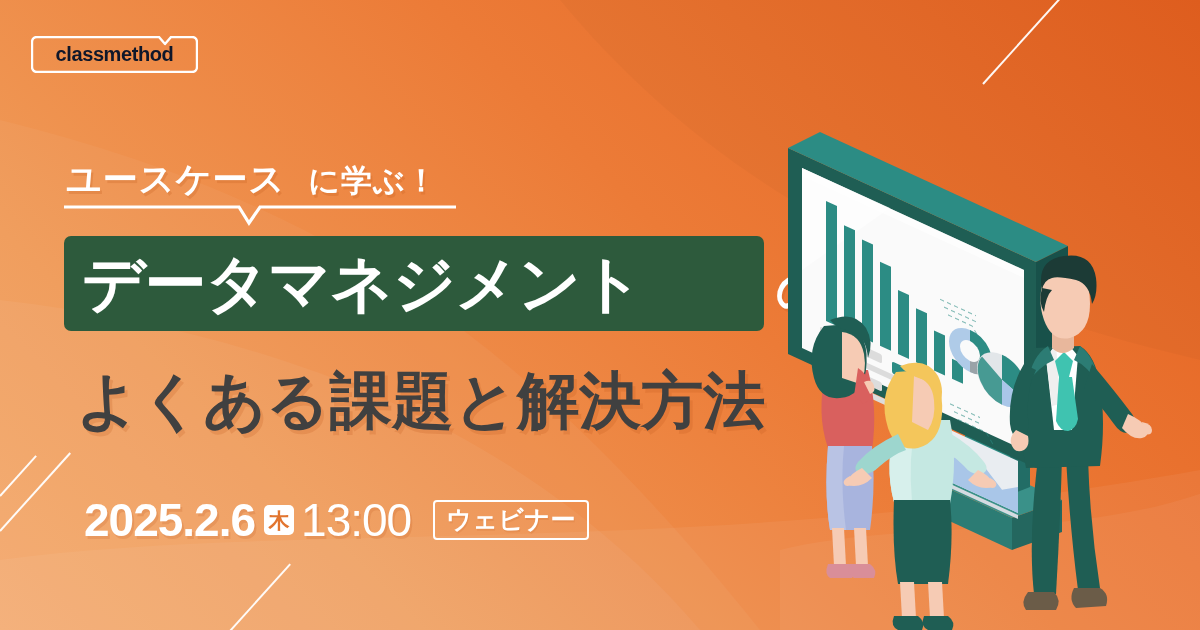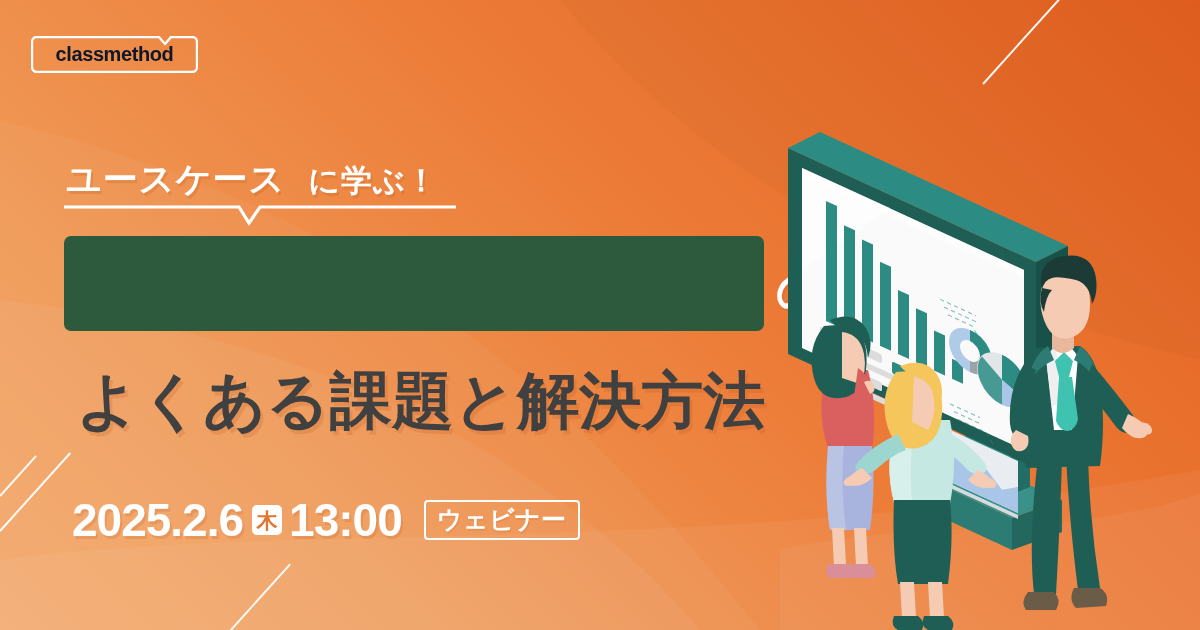--- a/index.html
+++ b/index.html
@@ -68,37 +68,37 @@
     text-shadow:2px 3px 0 rgba(190,85,25,.2);
   }
   .subline{
     position:absolute; left:76px; top:359px;
     color:#404040; font-size:62px; font-weight:700;
     letter-spacing:0px; white-space:nowrap;
     text-shadow:3px 4px 0 rgba(190,85,25,.2);
   }
   
   .date-row{
-    position:absolute; left:72px; top:496px;
+    position:absolute; left:84px; top:496px;
     display:flex; align-items:center; height:48px;
   }
   .date-main{
     color:#ffffff; font-size:46px; font-weight:700;
     letter-spacing:-1px; line-height:48px;
     text-shadow:2px 3px 0 rgba(190,85,25,.18);
   }
   .day-chip{
     width:30px; height:30px; margin:0 7px 0 9px;
     background:#ffffff; border-radius:5px;
     display:flex; align-items:center; justify-content:center;
     color:#E2752F; font-size:21px; font-weight:700;
     line-height:1;
   }
   .time-main{
-    color:#ffffff; font-size:46px; font-weight:700;
+    color:#ffffff; font-size:46px; font-weight:400;
     letter-spacing:-1px; line-height:48px;
     text-shadow:2px 3px 0 rgba(190,85,25,.18);
   }
   .webinar-badge{
     margin-left:22px;
     border:2px solid #ffffff; border-radius:4px;
     padding:4px 11px 5px 11px;
     color:#ffffff; font-size:25px; font-weight:700;
     line-height:1.05; letter-spacing:.5px;
     text-shadow:1px 2px 0 rgba(190,85,25,.15);
@@ -137,20 +137,21 @@
 
   <div class="kicker">
     <span>ユースケース</span><span class="small">に学ぶ！</span>
   </div>
 
   <svg class="kicker-rule" viewBox="0 0 392 24">
     <path d="M0,4 H175 L185,20 L196,4 H392" fill="none" stroke="#ffffff" stroke-width="3.2" stroke-linejoin="miter" stroke-linecap="butt"></path>
   </svg>
 
   <div class="green-box"></div>
+  <div class="green-text">データマネジメント</div>
   <div class="no-suffix">の</div>
 
   <div class="subline">よくある課題と解決方法</div>
 
   <div class="date-row">
     <span class="date-main">2025.2.6</span>
     <span class="day-chip">木</span>
     <span class="time-main">13:00</span>
     <span class="webinar-badge">ウェビナー</span>
   </div>

